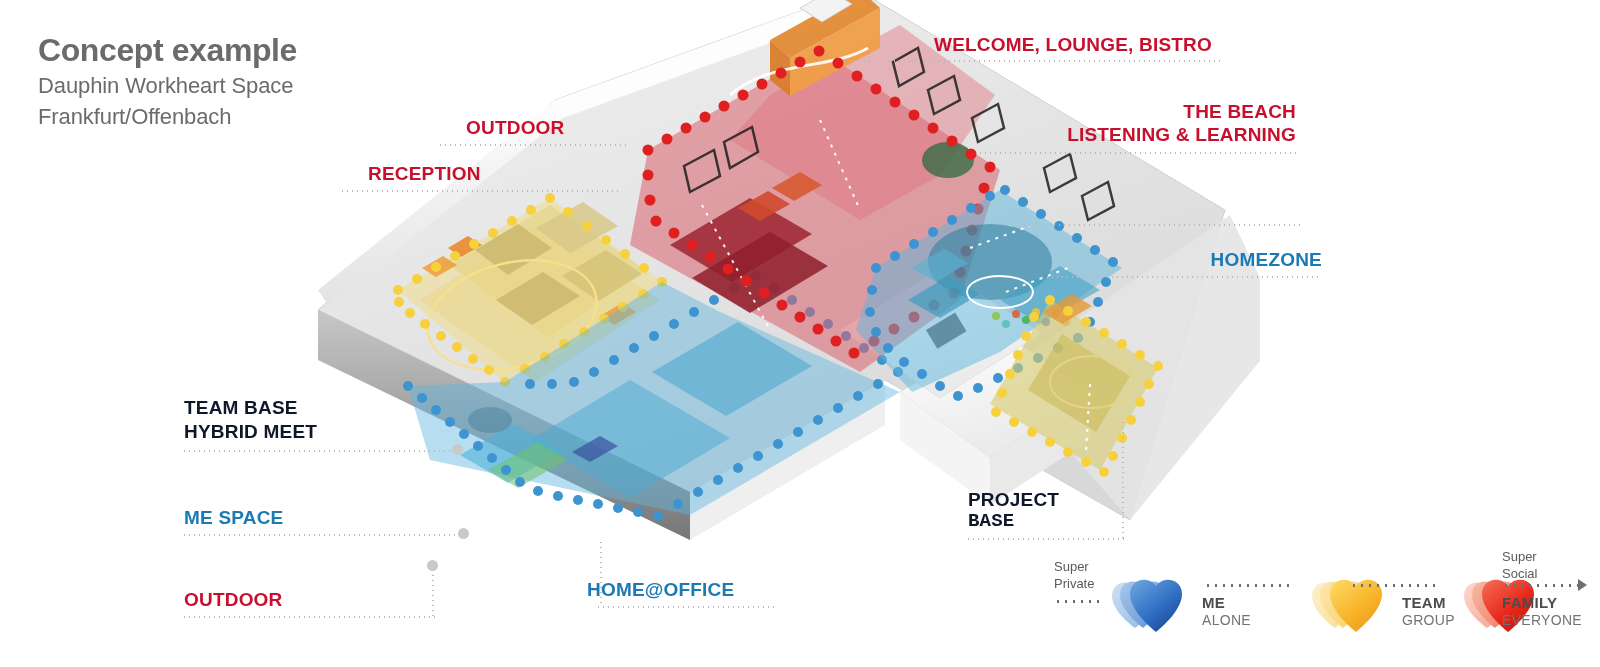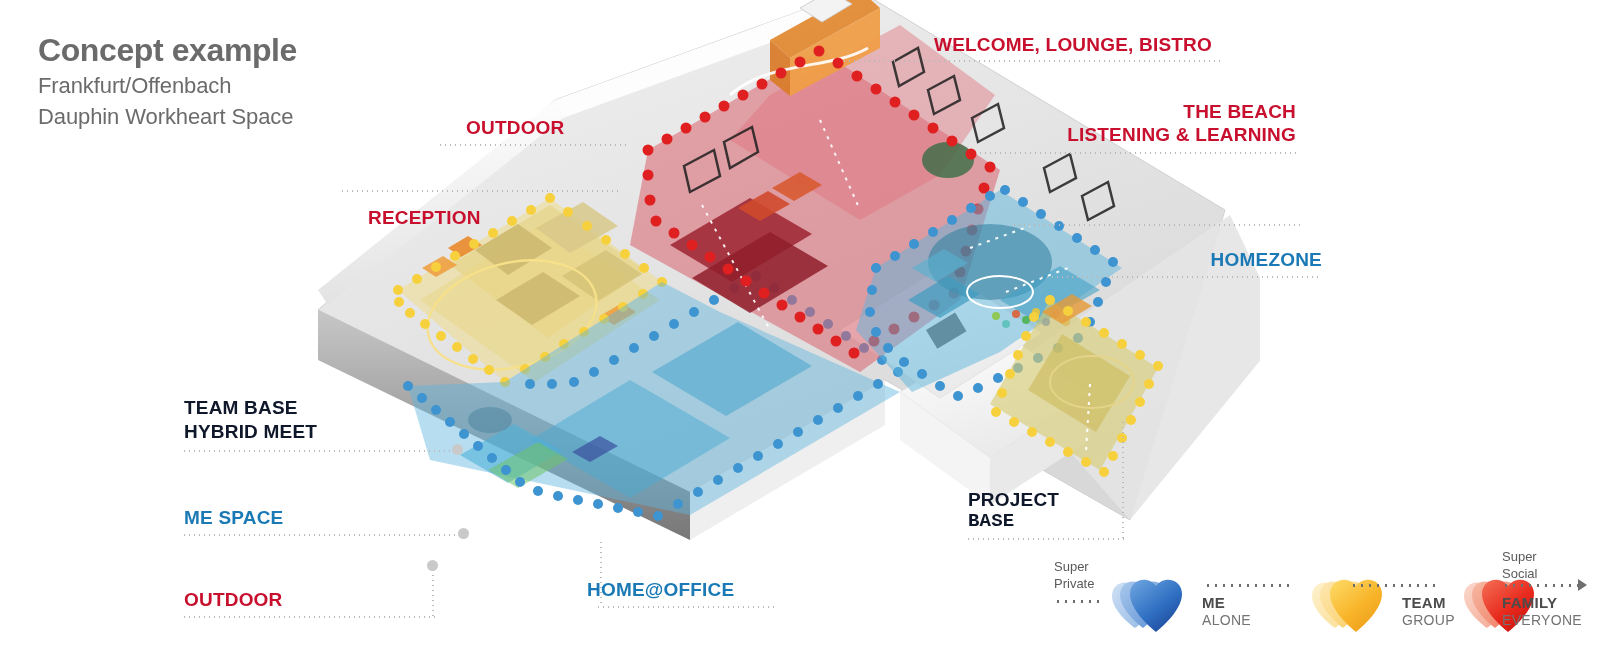--- a/index.html
+++ b/index.html
@@ -48,22 +48,22 @@
     border-top:6px solid transparent; border-bottom:6px solid transparent;
     border-left:9px solid #6f6f6f; }
 </style>
 </head>
 <body>
 
 <div id="stage">
 
   <div id="title-block">
     <div class="main-title">Concept example</div>
+    <div class="sub-line">Dauphin Workheart Space</div>
     <div class="sub-line">Frankfurt/Offenbach</div>
-    <div class="sub-line">Dauphin Workheart Space</div>
   </div>
 
   <div id="plan">
     <svg width="960" height="640" viewBox="0 0 960 640" xmlns="http://www.w3.org/2000/svg">
       <defs>
         <linearGradient id="floorG" x1="0" y1="0" x2="0.6" y2="1">
           <stop offset="0%" stop-color="#f2f2f2"></stop>
             <stop offset="100%" stop-color="#d8d8d8"></stop>
         </linearGradient>
         <linearGradient id="wallG" x1="0" y1="0" x2="0" y2="1">
@@ -384,21 +384,21 @@
         <polygon points="672,118 698,104 704,128 678,142"></polygon>
         <polygon points="744,168 770,154 776,178 750,192"></polygon>
         <polygon points="782,196 808,182 814,206 788,220"></polygon>
       </g>
     </svg>
   </div>
 
   <div class="callout red" style="left:466px; top:116px;">OUTDOOR</div>
   <div class="leader" style="left:438px; top:144px; width:190px;"></div>
 
-  <div class="callout red" style="left:368px; top:162px;margin-top:44px;">RECEPTION</div>
+  <div class="callout red" style="left:368px; top:162px;">RECEPTION</div>
   <div class="leader" style="left:340px; top:190px; width:280px;"></div>
 
   <div class="callout red" style="left:934px; top:33px;">WELCOME, LOUNGE, BISTRO</div>
   <div class="leader" style="left:842px; top:60px; width:382px;"></div>
 
   <div class="callout red r-align" style="left:1000px; top:123px; width:296px;">LISTENING &amp; LEARNING</div>
   <div class="callout red r-align" style="left:1062px; top:100px; width:234px;">THE BEACH</div>
   <div class="leader" style="left:978px; top:152px; width:320px;"></div>
 
   <div class="leader" style="left:1012px; top:224px; width:288px;"></div>

